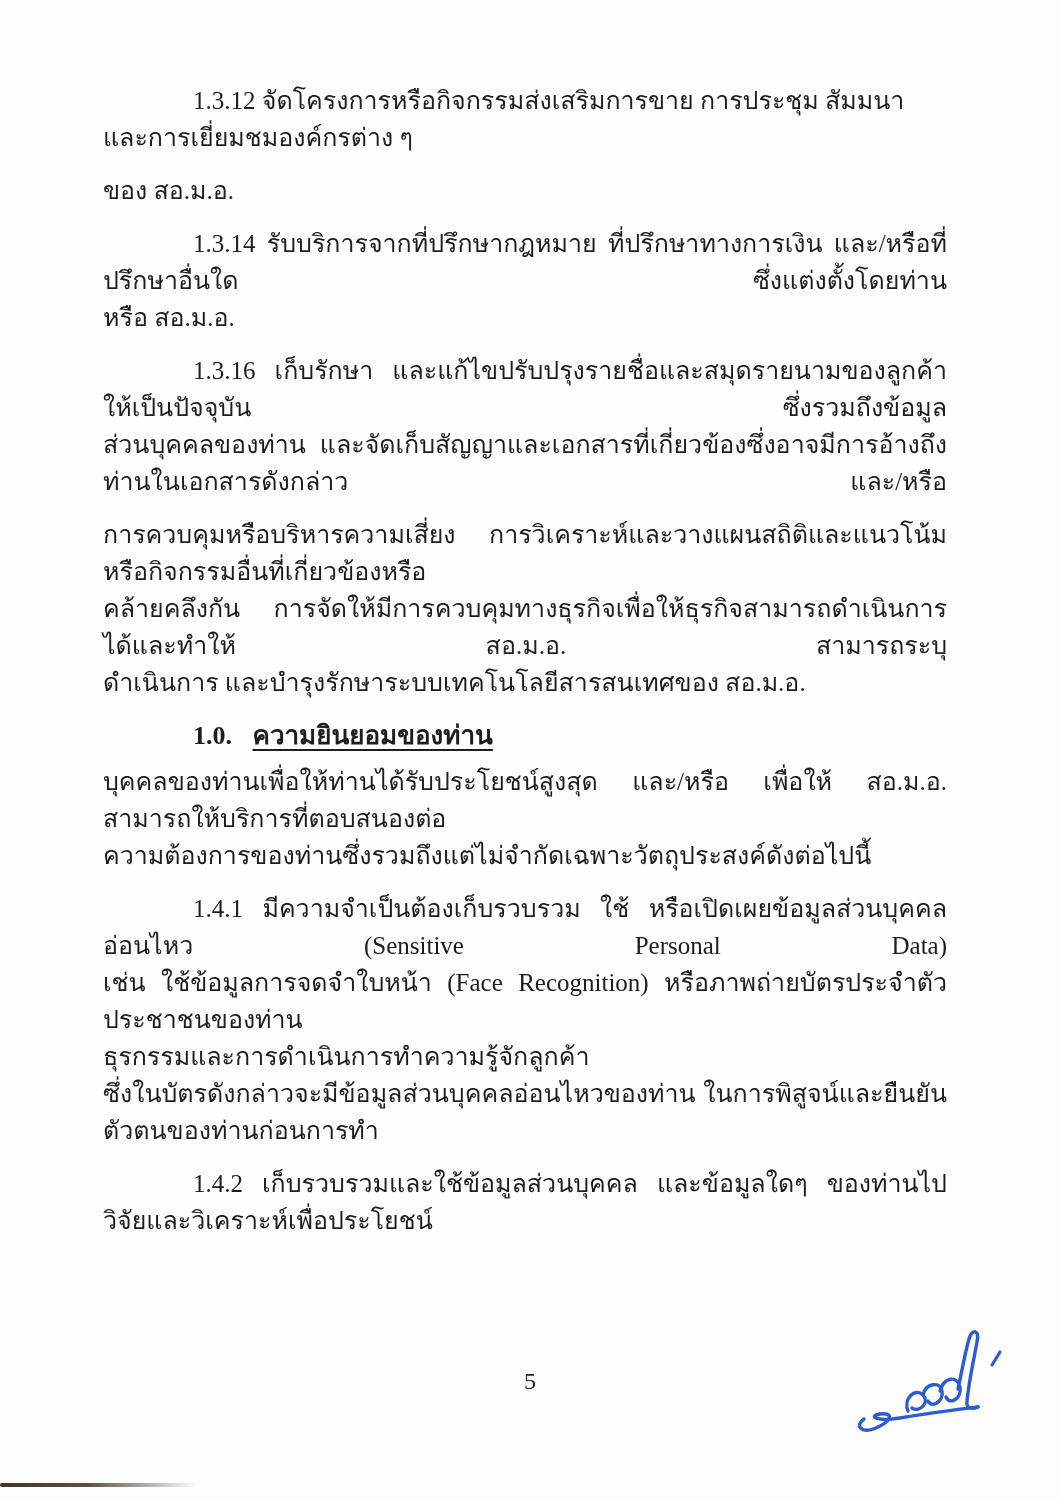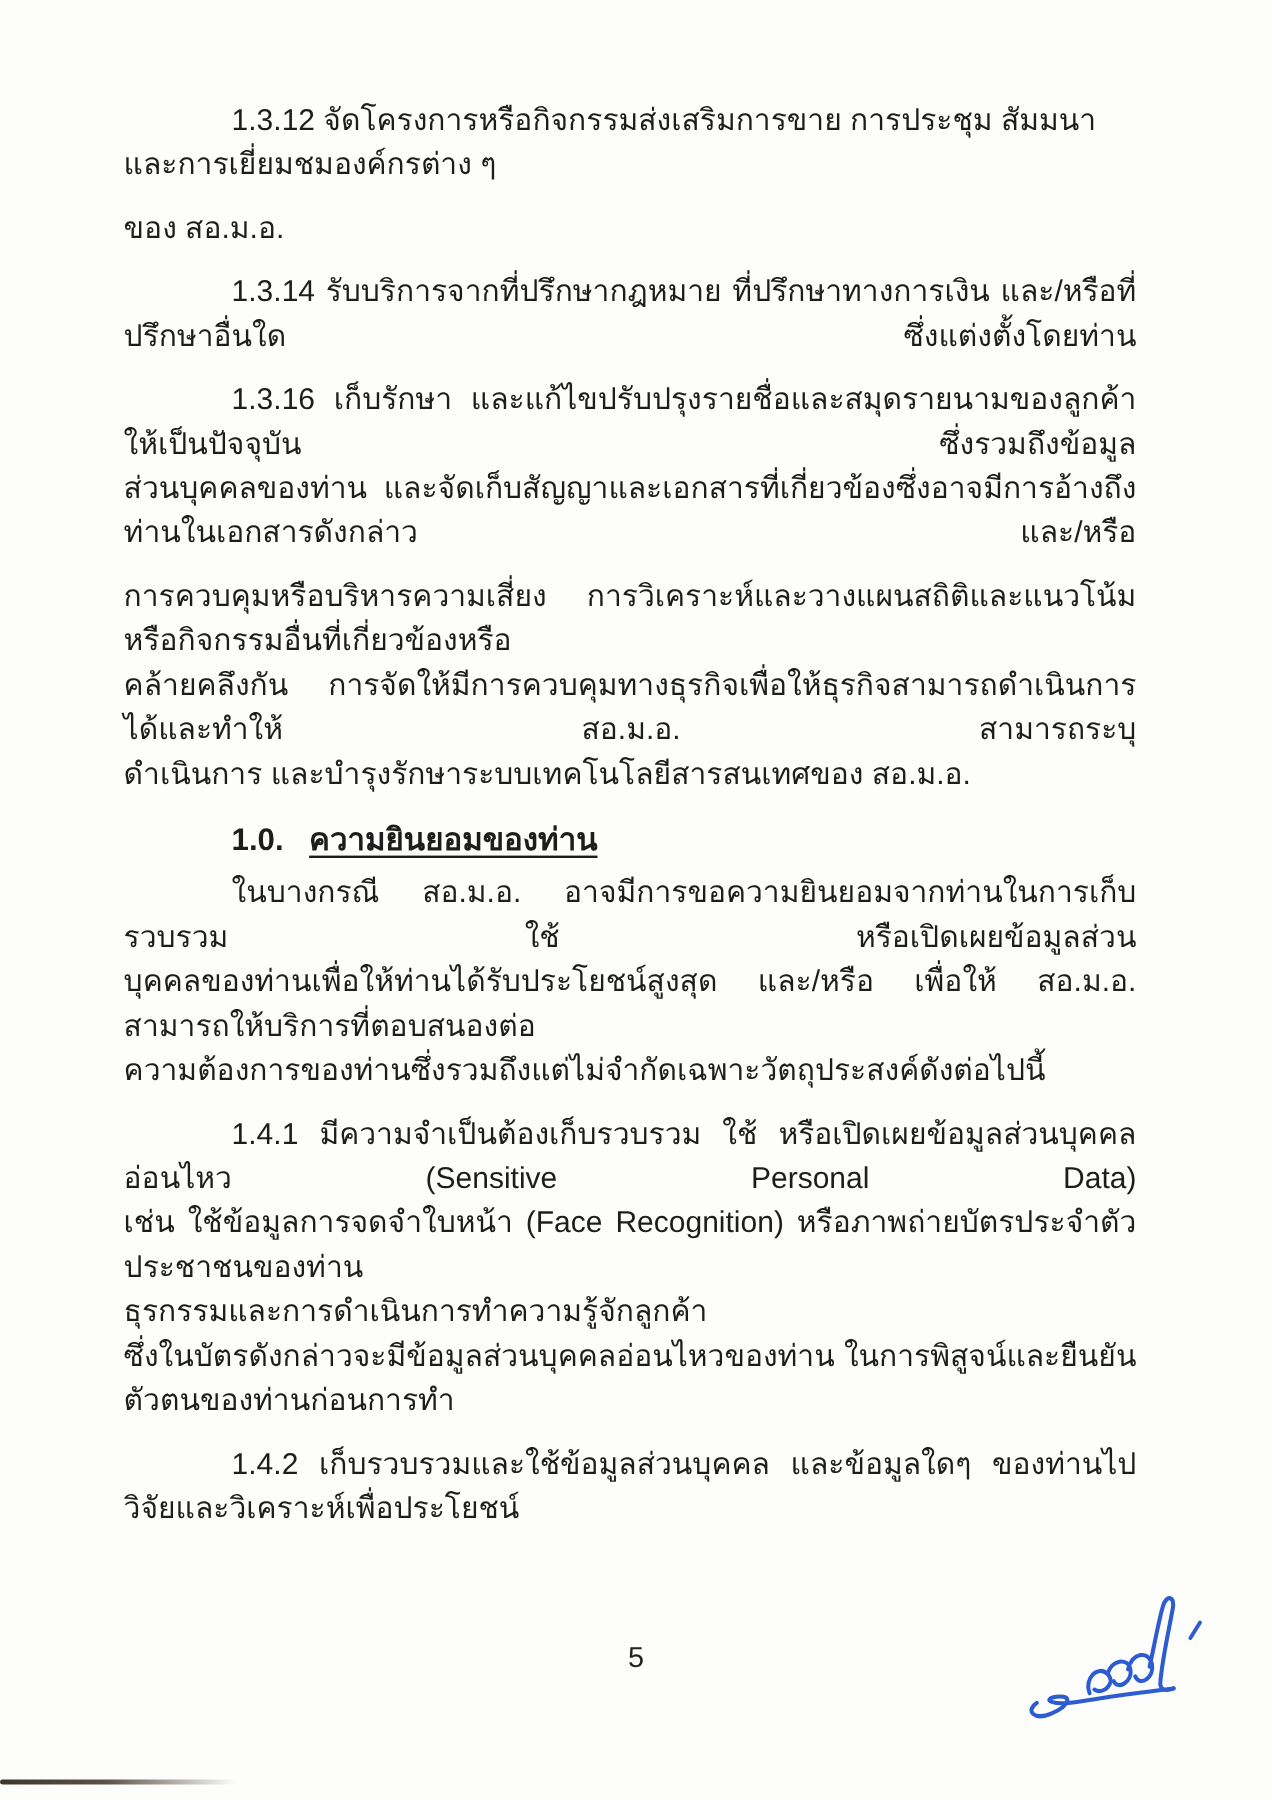--- a/index.html
+++ b/index.html
@@ -3,21 +3,21 @@
 <meta charset="utf-8">
 <style>
   html, body { margin: 0; padding: 0; background: #e9e9e9; }
   .page {
     position: relative;
     width: 1060px;
     height: 1500px;
     margin: 0 auto;
     background: #fdfdfc;
     overflow: hidden;
-    font-family: Liberation Sans, sans-serif;
+    font-family: Liberation Serif, serif;
     color: #1d1d1d;
   }
   .content {
     position: absolute;
     left: 103px;
     top: 82px;
     width: 844px;
     font-size: 25px;
     line-height: 37px;
   }
@@ -73,39 +73,39 @@
     <div class="para">
       <div class="line ind">1.3.12 จัดโครงการหรือกิจกรรมส่งเสริมการขาย การประชุม สัมมนา และการเยี่ยมชมองค์กรต่าง ๆ</div>
     </div>
 
     <div class="para">
       <div class="line">ของ สอ.ม.อ.</div>
     </div>
 
     <div class="para">
       <div class="line ind fill">1.3.14 รับบริการจากที่ปรึกษากฎหมาย ที่ปรึกษาทางการเงิน และ/หรือที่ปรึกษาอื่นใด ซึ่งแต่งตั้งโดยท่าน</div>
+      <div class="line">หรือ สอ.ม.อ.</div>
     </div>
 
     <div class="para">
       <div class="line ind fill">1.3.16 เก็บรักษา และแก้ไขปรับปรุงรายชื่อและสมุดรายนามของลูกค้าให้เป็นปัจจุบัน ซึ่งรวมถึงข้อมูล</div>
       <div class="line fill">ส่วนบุคคลของท่าน และจัดเก็บสัญญาและเอกสารที่เกี่ยวข้องซึ่งอาจมีการอ้างถึงท่านในเอกสารดังกล่าว และ/หรือ</div>
     </div>
 
     <div class="para">
       <div class="line fill">การควบคุมหรือบริหารความเสี่ยง การวิเคราะห์และวางแผนสถิติและแนวโน้ม หรือกิจกรรมอื่นที่เกี่ยวข้องหรือ</div>
       <div class="line fill">คล้ายคลึงกัน การจัดให้มีการควบคุมทางธุรกิจเพื่อให้ธุรกิจสามารถดำเนินการได้และทำให้ สอ.ม.อ. สามารถระบุ</div>
       <div class="line">ดำเนินการ และบำรุงรักษาระบบเทคโนโลยีสารสนเทศของ สอ.ม.อ.</div>
     </div>
 
     <div class="heading">
       <span class="h-number">1.0. </span><span class="h-title">ความยินยอมของท่าน</span>
     </div>
 
     <div class="para">
-      <div class="line ind fill">ในบางกรณี สอ.ม.อ. อาจมีการขอความยินยอมจากท่านในการเก็บรวบรวม ใช้ หรือเปิดเผยข้อมูลส่วน</div>
       <div class="line fill">บุคคลของท่านเพื่อให้ท่านได้รับประโยชน์สูงสุด และ/หรือ เพื่อให้ สอ.ม.อ. สามารถให้บริการที่ตอบสนองต่อ</div>
       <div class="line">ความต้องการของท่านซึ่งรวมถึงแต่ไม่จำกัดเฉพาะวัตถุประสงค์ดังต่อไปนี้</div>
     </div>
 
     <div class="para">
       <div class="line ind fill">1.4.1 มีความจำเป็นต้องเก็บรวบรวม ใช้ หรือเปิดเผยข้อมูลส่วนบุคคลอ่อนไหว (Sensitive Personal Data)</div>
       <div class="line fill">เช่น ใช้ข้อมูลการจดจำใบหน้า (Face Recognition) หรือภาพถ่ายบัตรประจำตัวประชาชนของท่าน</div>
       <div class="line">ธุรกรรมและการดำเนินการทำความรู้จักลูกค้า</div>
       <div class="line fill">ซึ่งในบัตรดังกล่าวจะมีข้อมูลส่วนบุคคลอ่อนไหวของท่าน ในการพิสูจน์และยืนยันตัวตนของท่านก่อนการทำ</div>
     </div>

